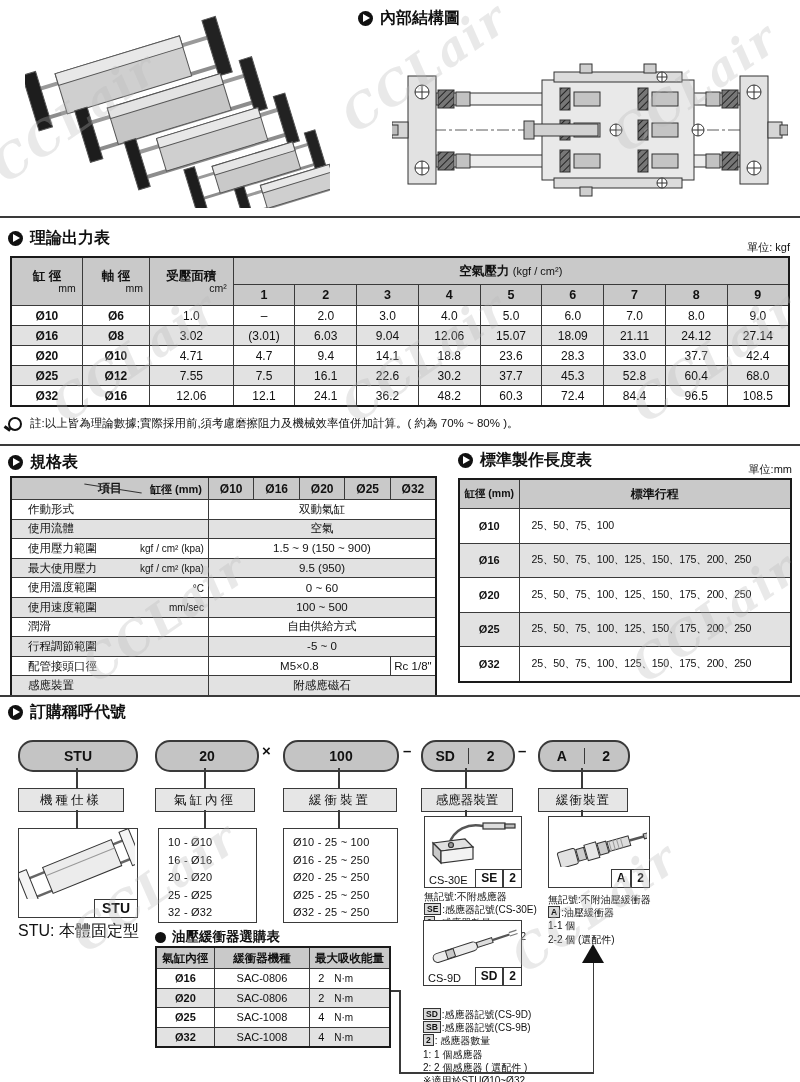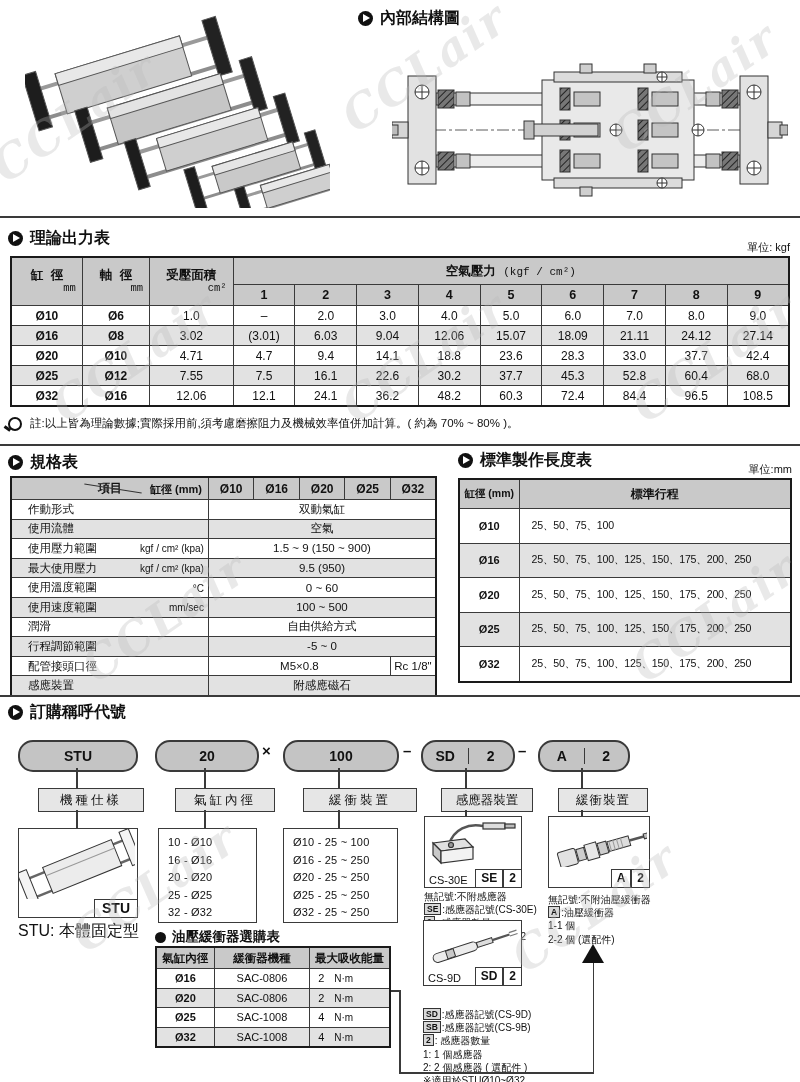--- a/index.html
+++ b/index.html
@@ -20,21 +20,21 @@
   
   table{border-collapse:collapse;table-layout:fixed;}
   .tbl{border:2.5px solid #1a1a1a;background:#fff;}
   .tbl td,.tbl th{border:1px solid #3a3a3a;text-align:center;padding:0 2px;overflow:hidden;white-space:nowrap;}
   .tbl th{background:#c9c9c9;font-weight:bold;}
   .alt td{background:#e2e2e2;}
   .b{font-weight:bold;}
   
   #theory-table{width:780px;font-size:12px;}
   #theory-table th{font-size:12.5px;}
-  #theory-table .hrow1 th{height:26px;font-family:Liberation Mono, monospace;}
+  #theory-table .hrow1 th{height:26px;}
   #theory-table .hrow2 th{height:20px;}
   #theory-table td{height:19px;}
   .hd-stack{line-height:1.05;}
   .hd-stack .u{display:block;text-align:right;font-weight:normal;font-size:10.5px;padding-right:4px;}
   
   .note-row{display:flex;align-items:center;font-size:11.5px;}
   .mag-icon{width:10px;height:10px;border:2px solid #111;border-radius:50%;position:relative;
             display:inline-block;margin-right:8px;flex:none;}
   .mag-icon::after{content:"";position:absolute;width:7px;height:2.5px;background:#111;
             left:-6px;top:8px;transform:rotate(35deg);}
@@ -53,21 +53,21 @@
   #stroke-table th{height:28px;font-size:12px;}
   #stroke-table td{height:33.5px;}
   #stroke-table td.st{text-align:left;padding-left:12px;font-size:10.6px;letter-spacing:-0.2px;}
   
   .pill{position:absolute;height:28px;border:2px solid #3a3a3a;border-radius:15px;background:#c4c4c4;
         display:flex;align-items:center;justify-content:center;font-weight:bold;font-size:14px;top:740px;}
   .pill .seg{flex:1;text-align:center;}
   .pill .seg+.seg{border-left:1.5px solid #3a3a3a;}
   .op{position:absolute;top:742px;font-size:15px;font-weight:bold;}
   .lbl-box{position:absolute;height:22px;border:1px solid #3a3a3a;background:#e6e6e6;top:788px;
-        display:flex;align-items:center;justify-content:center;font-size:12.5px;letter-spacing:3px;margin-left:20px;}
+        display:flex;align-items:center;justify-content:center;font-size:12.5px;letter-spacing:3px;}
   .vline{position:absolute;width:1.5px;background:#3a3a3a;}
   .hline{position:absolute;height:1.5px;background:#3a3a3a;}
   .content-box{position:absolute;border:1px solid #3a3a3a;background:#fff;}
   .list-box{font-size:11px;line-height:1.6;padding:5px 0 0 9px;letter-spacing:0.2px;}
   .corner-tag{position:absolute;right:-1px;bottom:-1px;display:flex;background:#fff;font-weight:bold;font-size:12px;}
   .corner-tag span{border:1px solid #3a3a3a;padding:0 5px;line-height:17px;}
   .model-lab{position:absolute;left:4px;bottom:1px;font-size:11px;}
   .notes{position:absolute;font-size:10px;line-height:1.32;}
   .notes .nl{white-space:nowrap;}
   .tagbox{display:inline-block;border:1px solid #333;background:#d9d9d9;font-size:8.5px;

